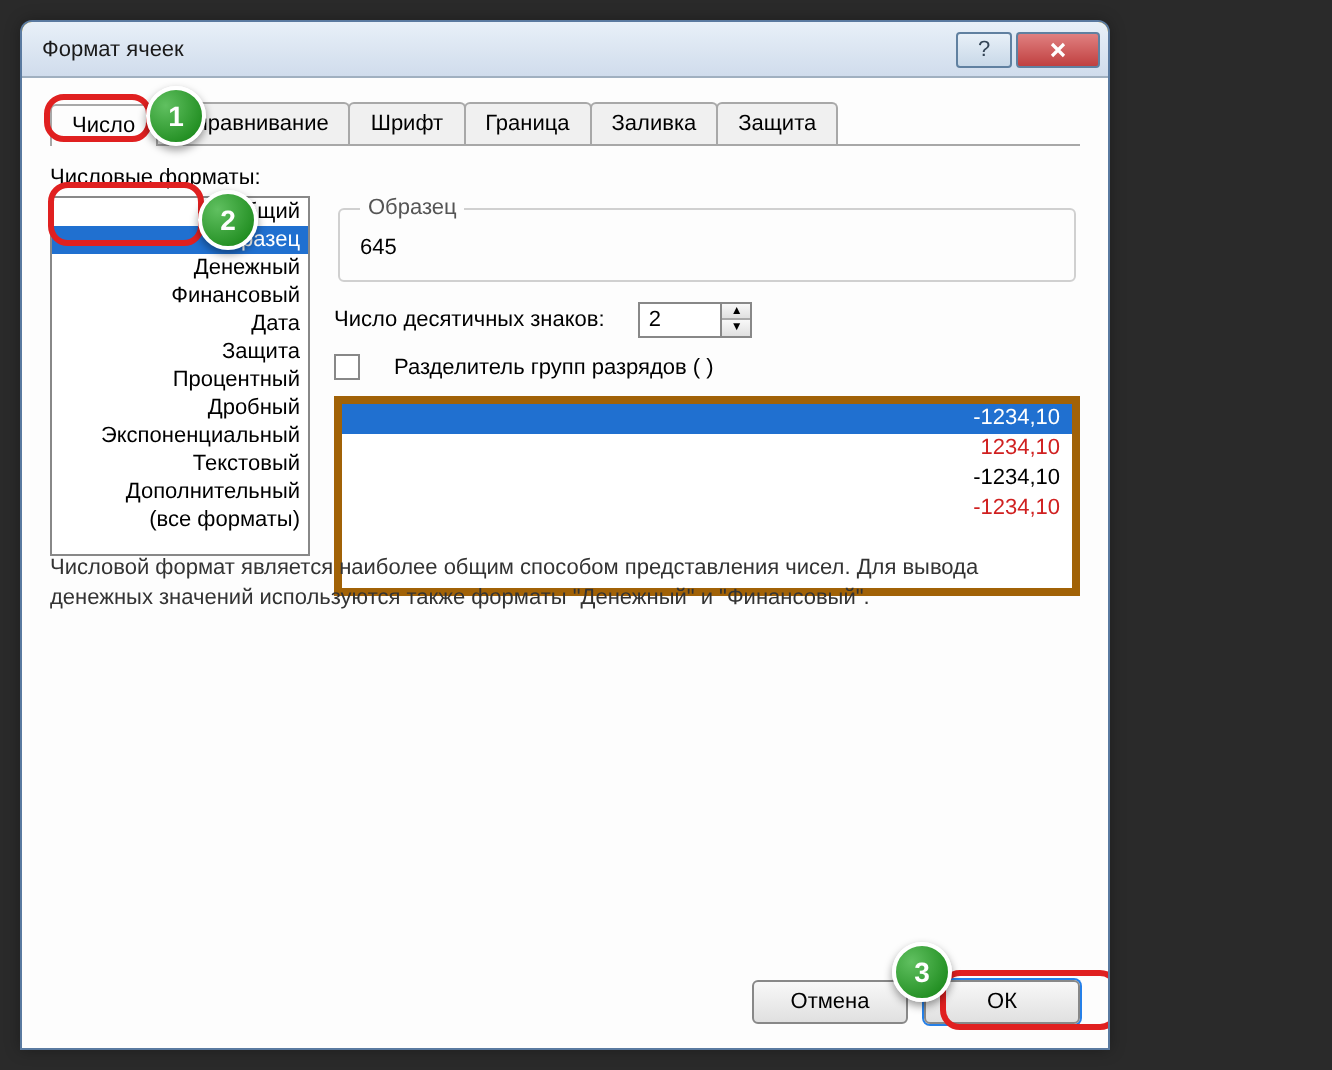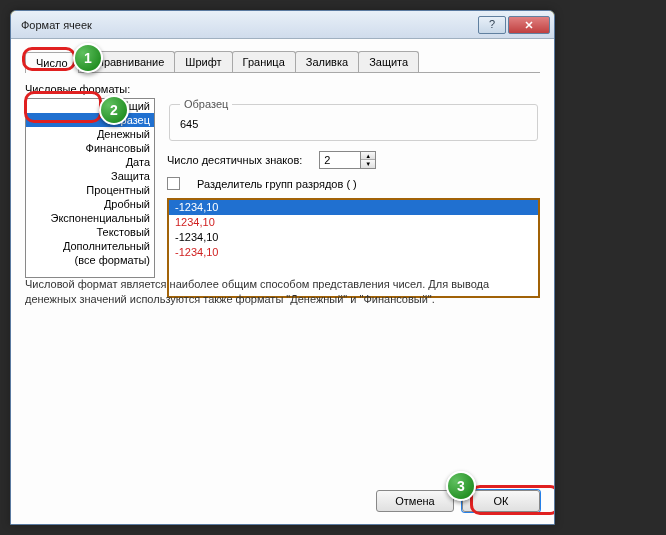--- a/index.html
+++ b/index.html
@@ -109,22 +109,22 @@
 }
 .spinbtns span {
   width: 14px; height: 8px;
   background: linear-gradient(#f8f8f8, #e0e0e0);
   display: flex; align-items: center; justify-content: center;
   font-size: 6px; line-height: 1;
 }
 .spinbtns span:first-child { border-bottom: 1px solid #aaa; }
 .checkbox { width: 13px; height: 13px; border: 1px solid #888; background: #fff; }
 .neg-list {
-  border: 2px solid #a16207; background: #fff;
-  flex: 1; min-height: 100px; max-height: 130px;
+  border: 4px solid #a16207; background: #fff;
+  flex: 1; min-height: 100px; max-height: 130px; text-align: right;
 }
 .neg-list div { padding: 0 6px; line-height: 15px; }
 .desc { margin: 10px 0 0 0; color: #333; line-height: 1.35; }
 .footer {
   display: flex; justify-content: flex-end; gap: 8px;
   padding-top: 14px;
 }
 .btn {
   width: 78px; height: 22px;
   border: 1px solid #888;

